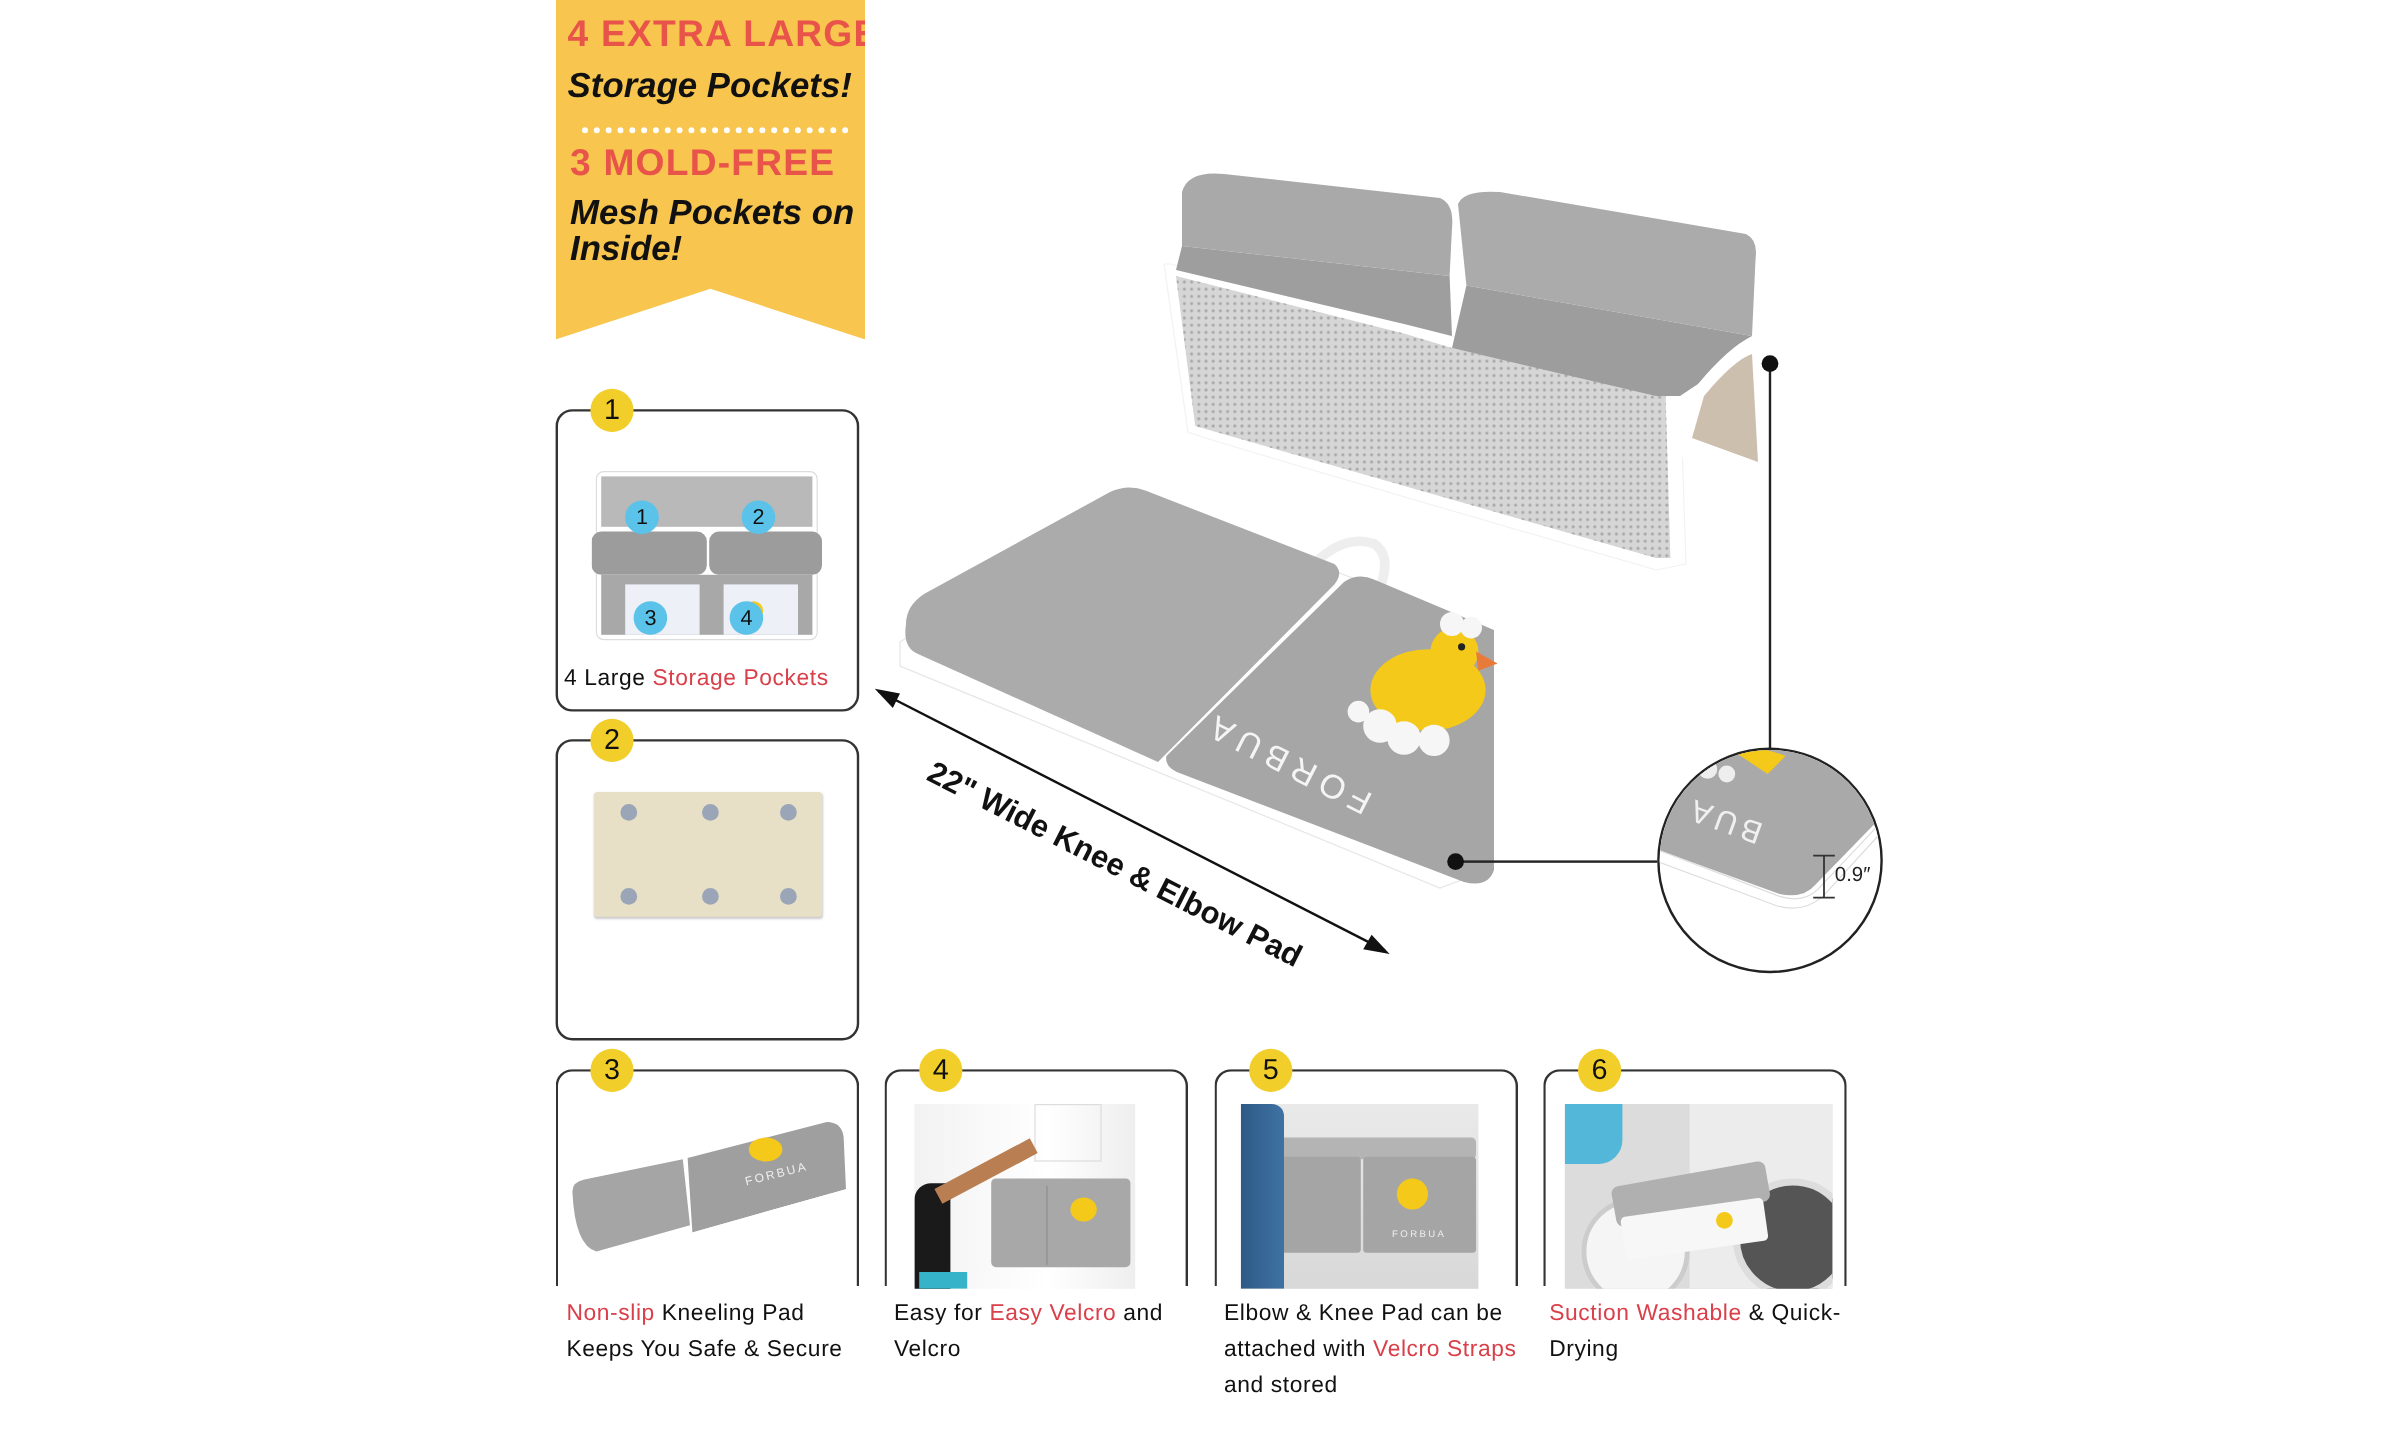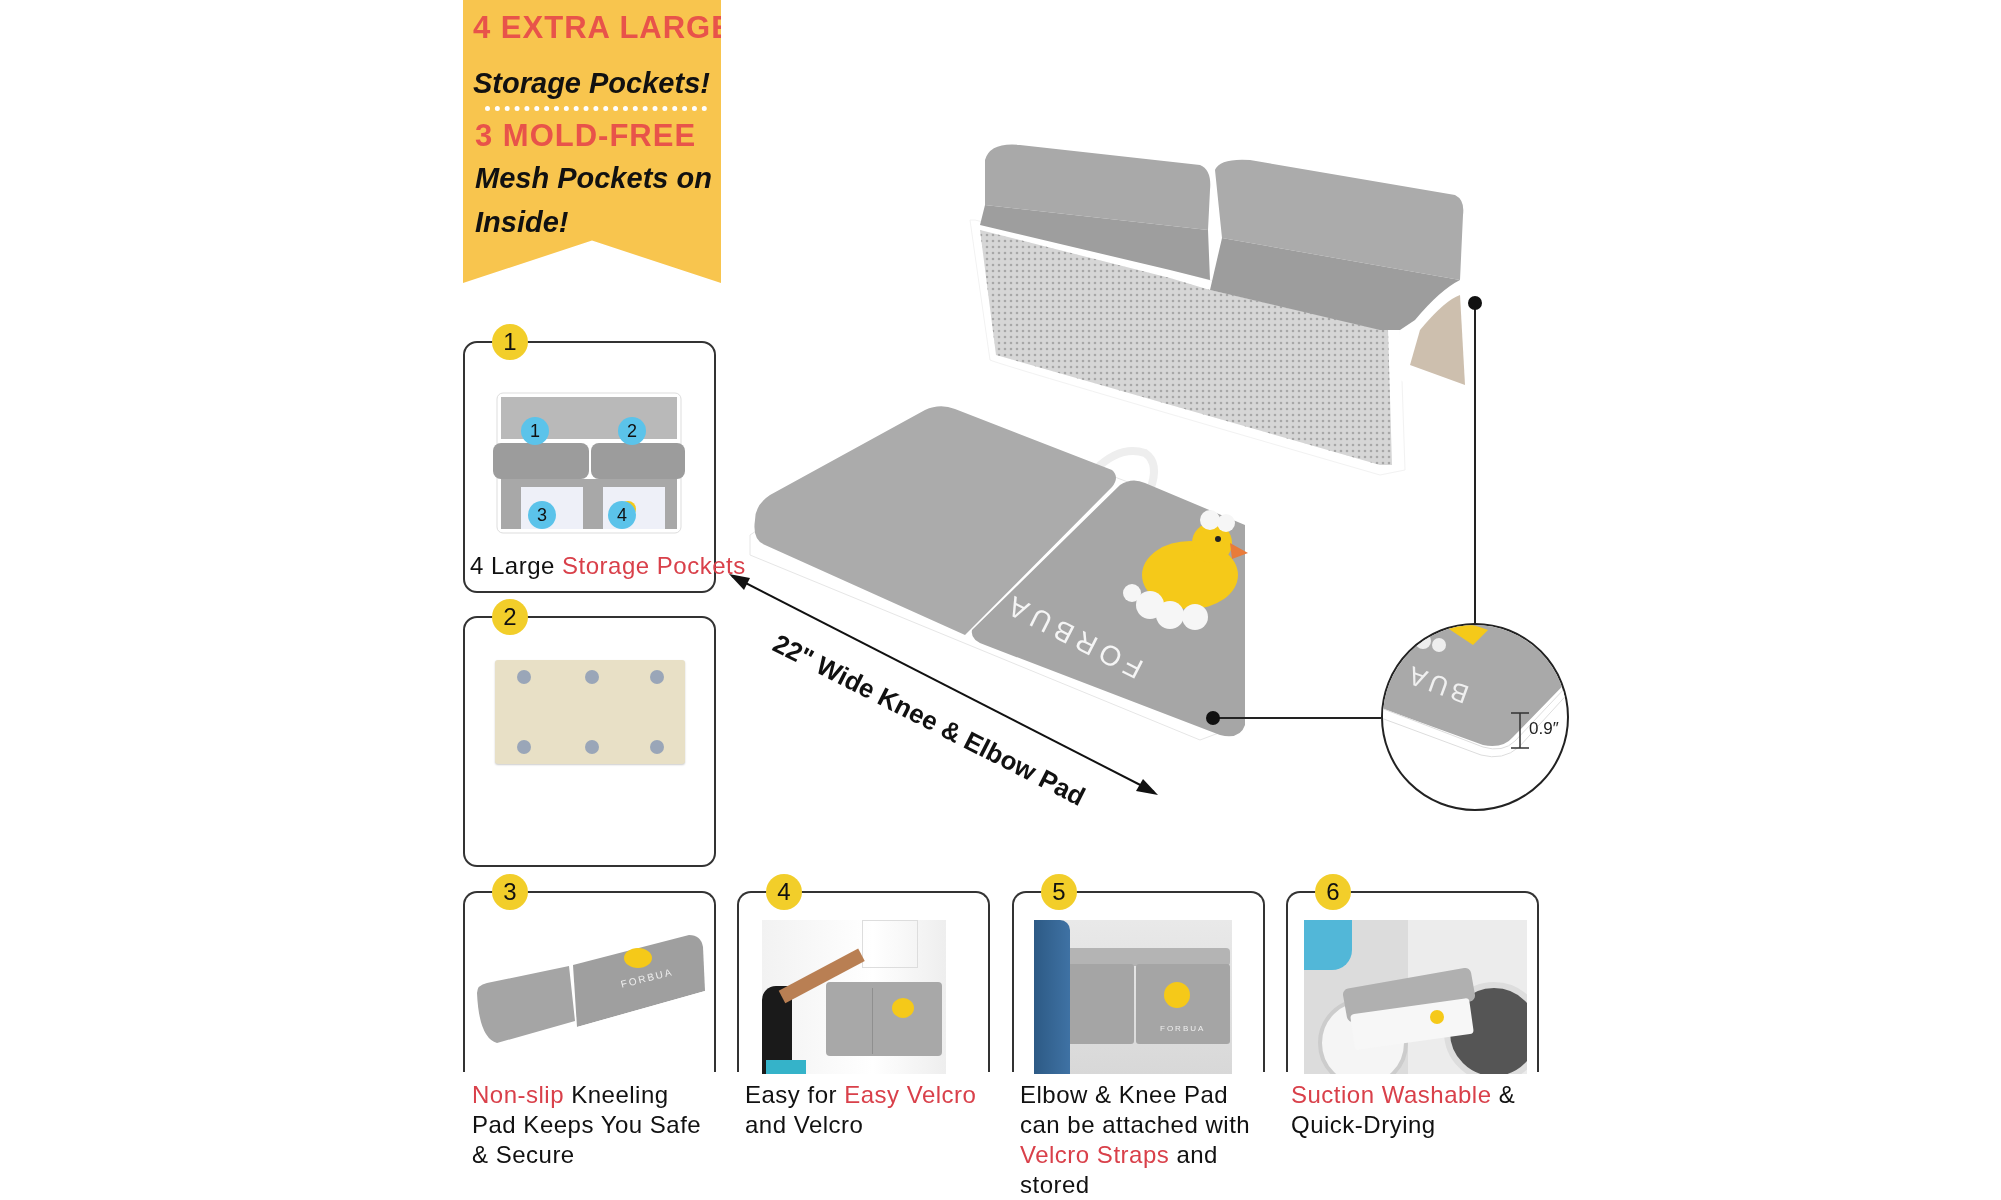--- a/index.html
+++ b/index.html
@@ -9,35 +9,35 @@
   .banner{left:463px;top:0;width:258px;height:283px;background:#F8C54E;
     clip-path:polygon(0 0,100% 0,100% 100%,50% 85%,0 100%);}
   .banner .caps{position:absolute;left:10px;font-weight:bold;color:#E8534A;font-size:31px;letter-spacing:1px;white-space:nowrap;}
   .banner .it{position:absolute;left:10px;font-style:italic;font-weight:bold;font-size:29px;color:#111;white-space:nowrap;}
   .banner .dots{position:absolute;left:22px;top:106px;width:222px;height:0;border-top:5px dotted #fff;}
   
   .card{position:absolute;border:2px solid #333;border-radius:14px;background:#fff;box-sizing:border-box;}
   .card.open{border-bottom:none;border-radius:14px 14px 0 0;}
   .badge{position:absolute;width:36px;height:36px;border-radius:50%;background:#F2CE2A;color:#111;
     font-size:24px;line-height:36px;text-align:center;font-family:"Liberation Sans",sans-serif;}
-  .caption{position:absolute;font-size:24px;line-height:30px;color:#111;letter-spacing:0.5px;}
+  .caption{position:absolute;font-size:19px;line-height:30px;color:#111;letter-spacing:0.5px;}
   .caption .hl{color:#D9404A;}
   .photo{position:absolute;overflow:hidden;}
   .arrowtext{font-weight:bold;font-size:26px;color:#111;white-space:nowrap;transform-origin:0 0;}
 </style>
 </head>
 <body>
 
 <div class="abs banner">
   <div class="caps" style="top:10px;">4 EXTRA LARGE</div>
-  <div class="it" style="top:56px;margin-top:11px;">Storage Pockets!</div>
+  <div class="it" style="top:56px;">Storage Pockets!</div>
   <div class="dots"></div>
   <div class="caps" style="top:118px;left:12px;">3 MOLD-FREE</div>
   <div class="it" style="top:162px;left:12px;text-align:center;">Mesh Pockets on</div>
-  <div class="it" style="top:206px;left:12px;">Inside!</div>
+  <div class="it" style="top:192px;left:12px;">Inside!</div>
 </div>
 
 <svg class="abs" style="left:960px;top:130px;" width="640" height="720">
 
   <path d="M10 90 L30 230 Q40 235 420 345 L445 340 L440 190 L250 150 L215 140 L15 90 Z" fill="#fff" stroke="#f2f2f2" stroke-width="1"></path>
   <path d="M20 100 L36 225 L420 335 L432 335 L428 200 L250 160 L210 148 L20 100 Z" fill="#d6d6d6"></path>
   <pattern id="mesh" width="6" height="6" patternUnits="userSpaceOnUse">
       <circle cx="3" cy="3" r="1.3" fill="#a7a7a7"></circle>
     </pattern>
   <path d="M20 100 L36 225 L420 335 L432 335 L428 200 L250 160 L210 148 L20 100 Z" fill="url(#mesh)"></path>

